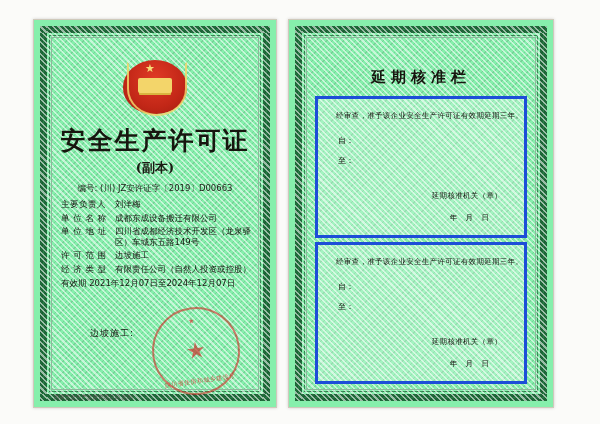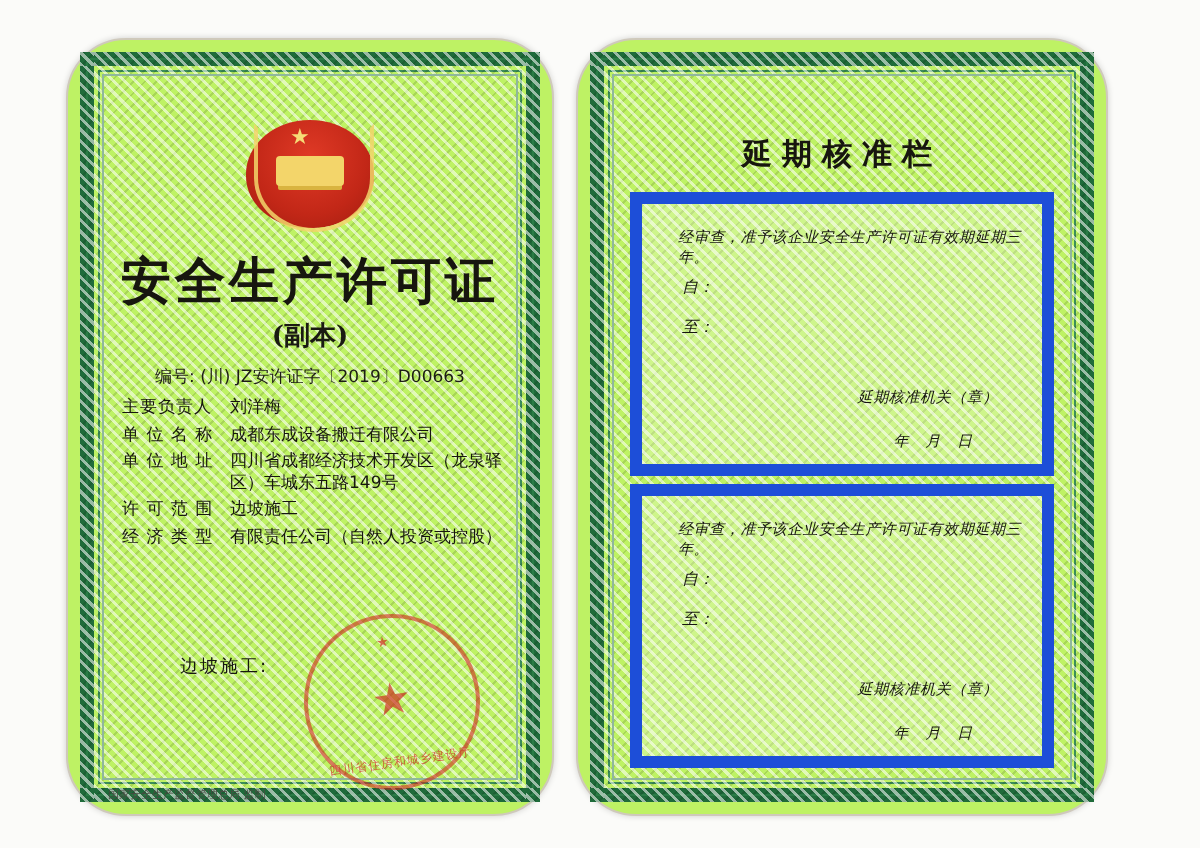--- a/index.html
+++ b/index.html
@@ -16,23 +16,22 @@
   .scan {
     position: relative;
     width: 600px;
     height: 424px;
     background: #fbfbf9;
     box-sizing: border-box;
   }
   
   .sheet {
     position: absolute;
-    background: #bef264;
-    box-sizing: border-box;
-    border-radius: 30px;
+    background: #86efac;
+    box-sizing: border-box;
   }
   .sheet-left {
     left: 33px;
     top: 19px;
     width: 244px;
     height: 389px;
     border: 1px solid #cfc9bb;
     box-shadow: 0 0 3px rgba(0,0,0,0.18);
   }
   .sheet-right {
@@ -247,23 +246,22 @@
     font-weight: bold;
     font-size: 15px;
     letter-spacing: 5px;
     color: #17160f;
   }
   .panel {
     position: absolute;
     left: 26px;
     right: 26px;
     box-sizing: border-box;
-    border: 6px solid #1d4ed8;
+    border: 3px solid #1d4ed8;
     background: rgba(255,255,255,0.25);
-    font-style: italic;
   }
   .panel-1 { top: 76px; height: 142px; }
   .panel-2 { top: 222px; height: 142px; }
   .panel-lead {
     position: absolute;
     left: 18px;
     top: 12px;
     font-size: 7.5px;
     color: #16160f;
     letter-spacing: 0.3px;
@@ -336,20 +334,23 @@
           <span class="line2">区）车城东五路149号</span>
         </div>
       </div>
       <div class="field-row">
         <div class="field-label">许 可 范 围</div>
         <div class="field-value">边坡施工</div>
       </div>
       <div class="field-row">
         <div class="field-label">经 济 类 型</div>
         <div class="field-value">有限责任公司（自然人投资或控股）</div>
+      </div>
+      <div class="field-row">
+        <div class="field-value">有效期 2021年12月07日至2024年12月07日</div>
       </div>
     </div>
 
     <div class="issuer-row">边坡施工:</div>
 
     <div class="seal">
       <div class="seal-text-top">★</div>
       <div class="seal-star">★</div>
       <div class="seal-text-bottom">四川省住房和城乡建设厅</div>
     </div>

